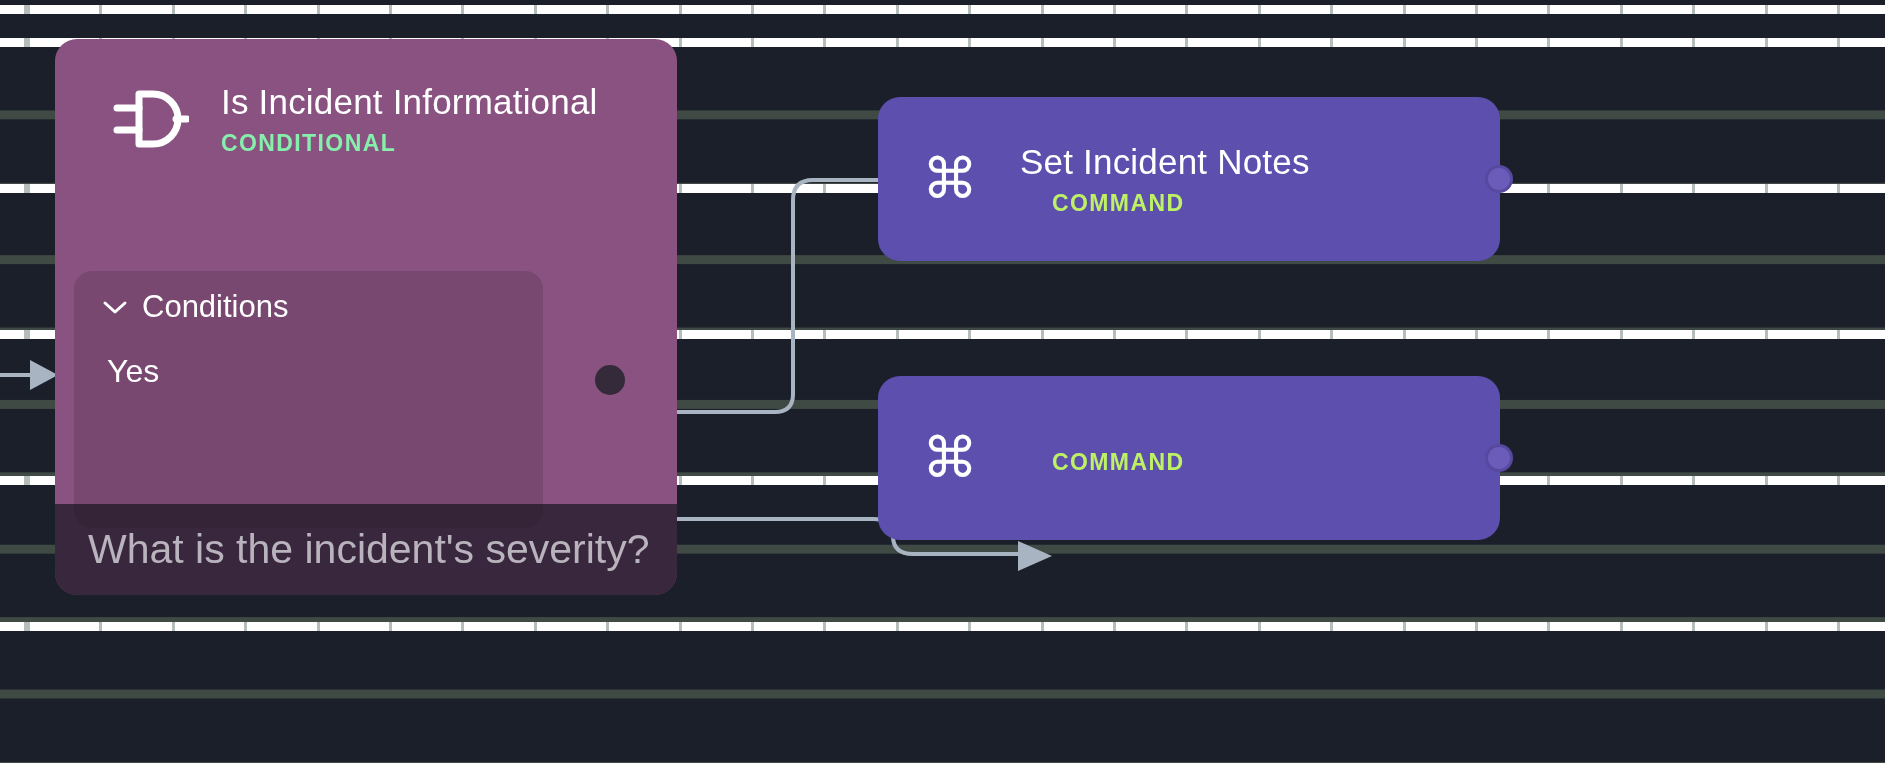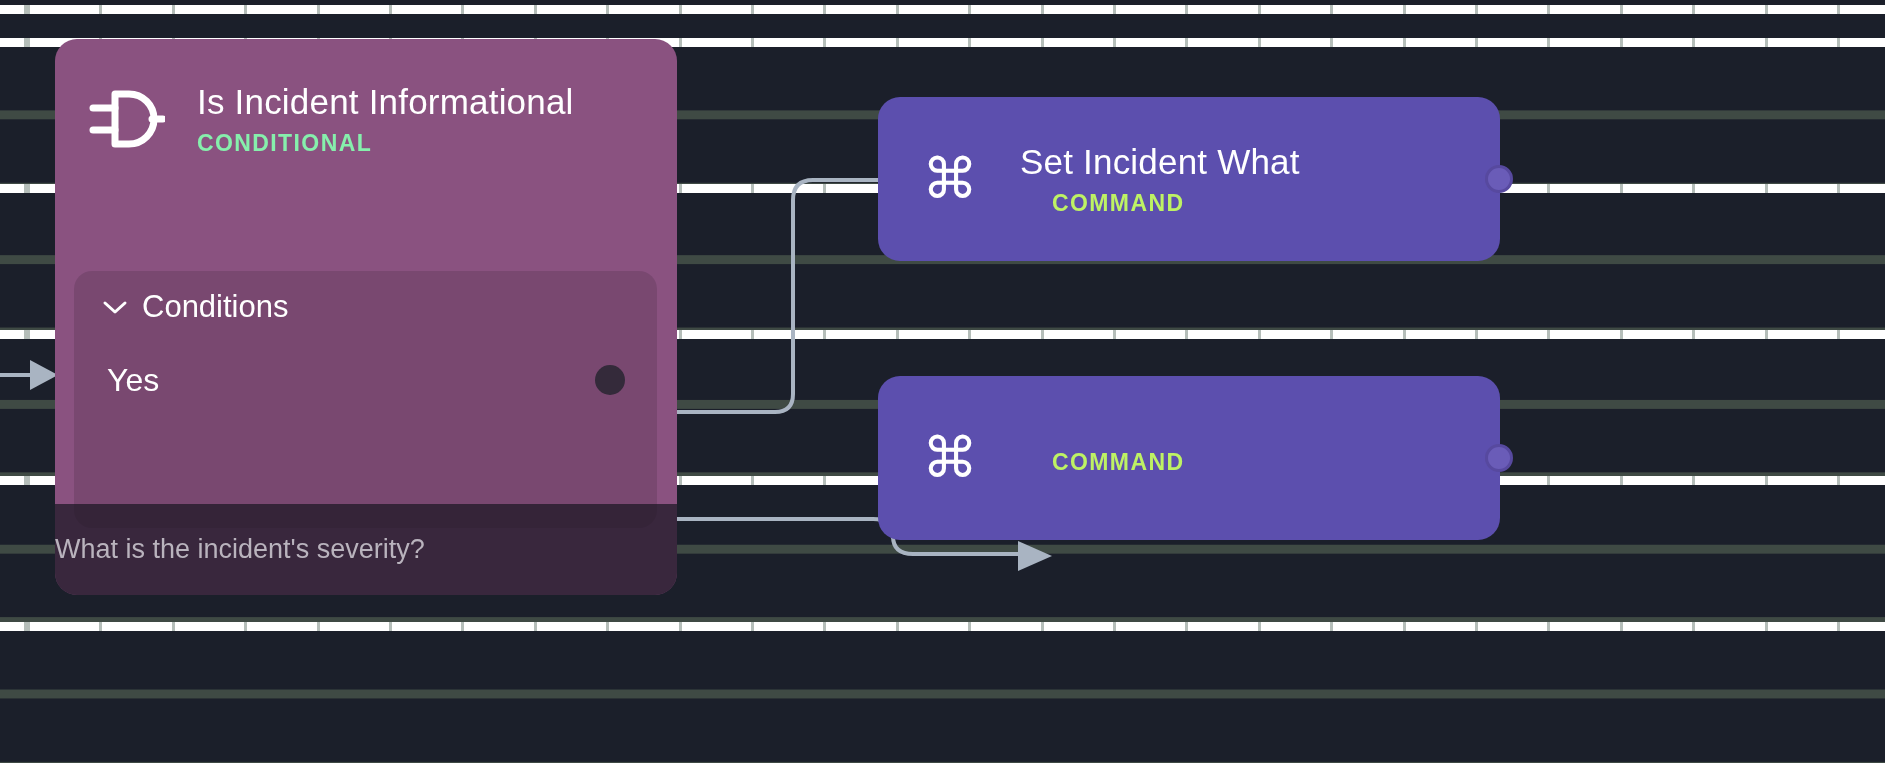--- a/index.html
+++ b/index.html
@@ -67,20 +67,21 @@
     height: 556px;
     background: #8a5280;
     border-radius: 22px;
     overflow: hidden;
   }
   #cond-header {
     display: flex;
     align-items: center;
     height: 160px;
     padding-left: 32px;
+    margin-left: 24px;
   }
   .node-icon {
     flex: 0 0 auto;
     width: 80px;
     display: flex;
     align-items: center;
     justify-content: center;
     color: #ffffff;
   }
   .node-titles {
@@ -98,21 +99,21 @@
     font-size: 23px;
     font-weight: bold;
     letter-spacing: 1.4px;
   }
   #cond-node .node-sub { color: #86efac; }
 
   #conditions-panel {
     position: absolute;
     left: 19px;
     top: 232px;
-    width: 583px;
+    width: 469px;
     height: 257px;
     background: rgba(0,0,0,0.12);
     border-radius: 18px;
   }
   #conditions-head {
     display: flex;
     align-items: center;
     padding: 18px 0 0 28px;
   }
   #conditions-label {
@@ -124,21 +125,21 @@
     width: 26px;
     height: 16px;
     color: #ffffff;
   }
   .cond-row {
     position: absolute;
     left: 0;
     width: 100%;
     height: 54px;
     display: flex;
-    align-items: center;
+    align-items: flex-start;
   }
   #row-yes { top: 82px; }
   #row-no  { top: 170px; }
   .cond-text {
     color: #ffffff;
     font-size: 32px;
     padding-left: 33px;
   }
   .port-out {
     position: absolute;
@@ -155,21 +156,22 @@
     left: 0;
     bottom: 0;
     width: 100%;
     height: 91px;
     background: rgba(26,22,34,0.72);
     display: flex;
     align-items: center;
   }
   #cond-footer-text {
     color: #b9b3bd;
-    font-size: 27px;
+    font-size: 41px;
+    padding-left: 33px;
   }
 
   
   .cmd-node {
     width: 622px;
     height: 164px;
     background: #5c4fae;
     border-radius: 22px;
     display: flex;
     align-items: center;
@@ -260,21 +262,21 @@
     <div id="cond-footer">
       <span id="cond-footer-text">What is the incident's severity?</span>
     </div>
   </div>
 
   <div class="node cmd-node" id="cmd-notes">
     <div class="node-icon">
       <span class="cmd-glyph">⌘</span>
     </div>
     <div class="node-titles">
-      <div class="node-title">Set Incident What</div>
+      <div class="node-title">Set Incident Notes</div>
       <div class="node-sub">COMMAND</div>
     </div>
     <span class="port-right"></span>
   </div>
 
   <div class="node cmd-node" id="cmd-email">
     <div class="node-icon">
       <span class="cmd-glyph">⌘</span>
     </div>
     <div class="node-titles">

